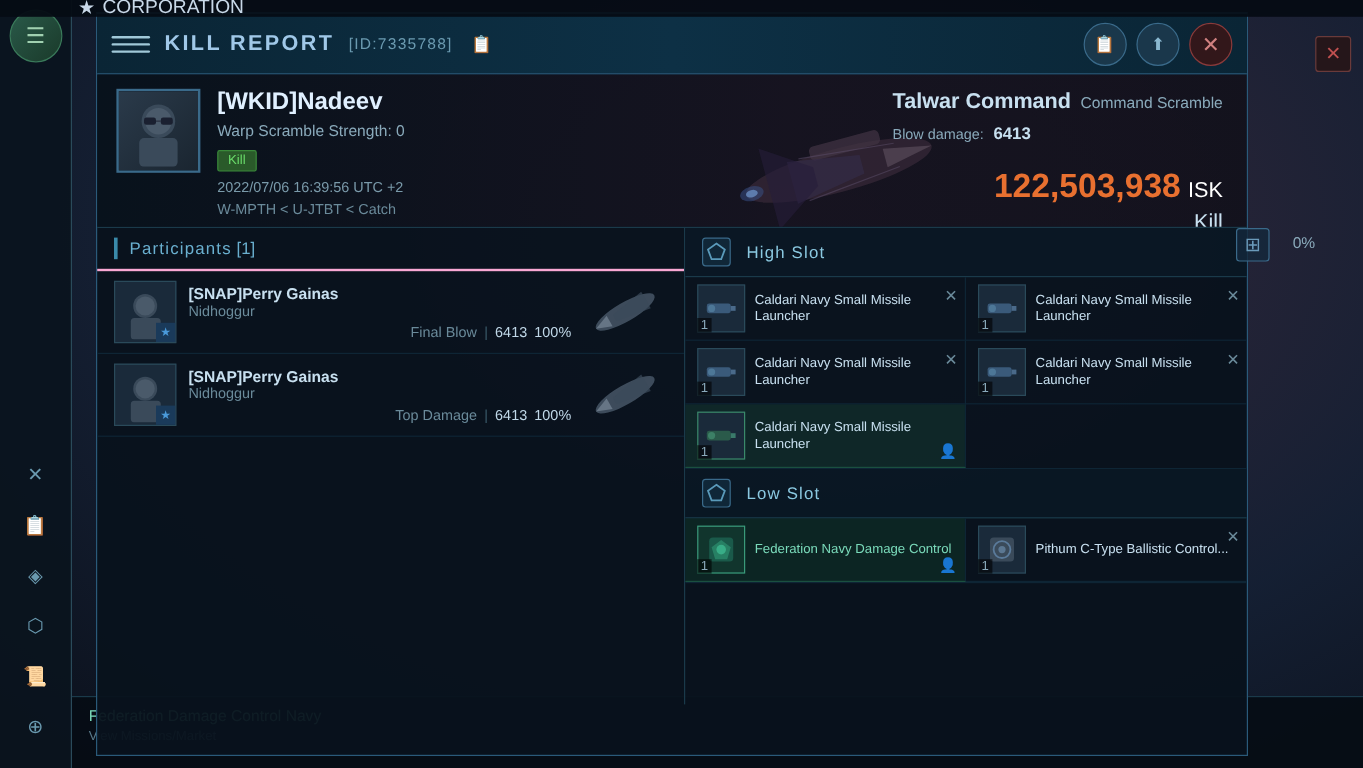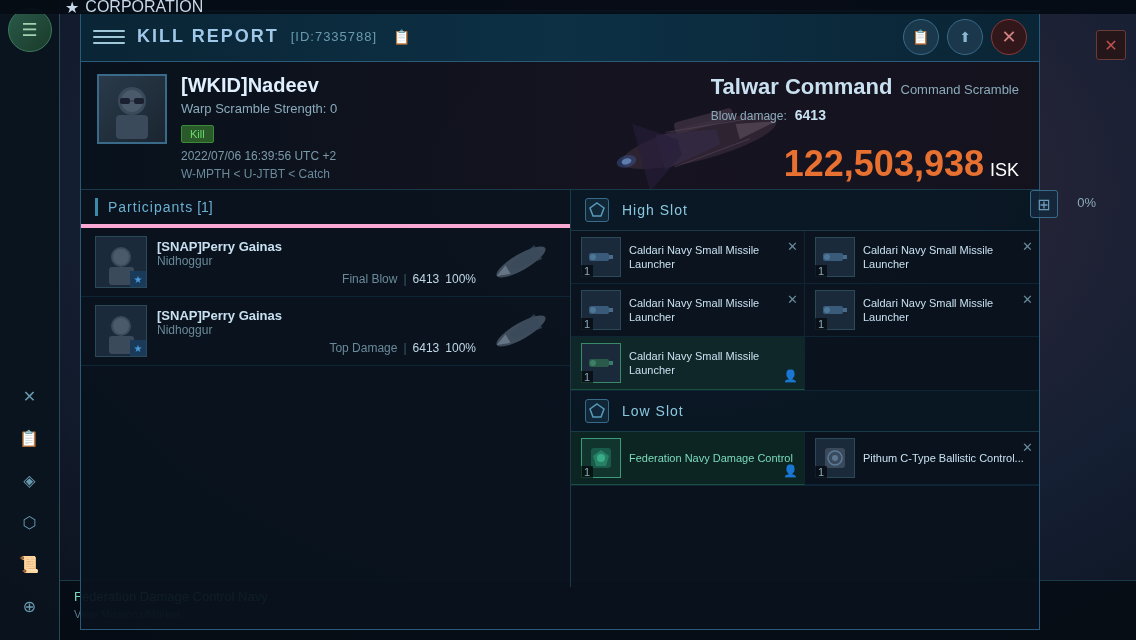--- a/index.html
+++ b/index.html
@@ -240,21 +240,21 @@
 
     .kill-info-right {
       position: absolute;
       right: 20px;
       top: 12px;
       z-index: 1;
       text-align: right;
     }
 
     .ship-type-name {
-      font-size: 22px;
+      font-size: 18px;
       color: #c8e0f0;
       font-weight: bold;
     }
 
     .ship-class {
       font-size: 13px;
       color: #8aaabb;
       margin-bottom: 8px;
     }
 
@@ -264,21 +264,21 @@
     }
 
     .total-damage-value {
       font-size: 14px;
       color: #c8e0f0;
       font-weight: bold;
       margin-bottom: 8px;
     }
 
     .isk-value {
-      font-size: 36px;
+      font-size: 28px;
       font-weight: bold;
       color: #e87030;
     }
 
     .isk-label {
       font-size: 18px;
       color: #ffffff;
       margin-left: 6px;
     }
 
@@ -298,21 +298,21 @@
     
     .participants-panel {
       width: 490px;
       border-right: 1px solid #1a3a4a;
       display: flex;
       flex-direction: column;
     }
 
     .section-header {
       padding: 8px 14px;
-      border-bottom: 4px solid #f9a8d4;
+      border-bottom: 2px solid #f9a8d4;
       display: flex;
       align-items: center;
     }
 
     .section-header-bar {
       width: 3px;
       height: 18px;
       background: #3a8aaa;
       margin-right: 10px;
     }

